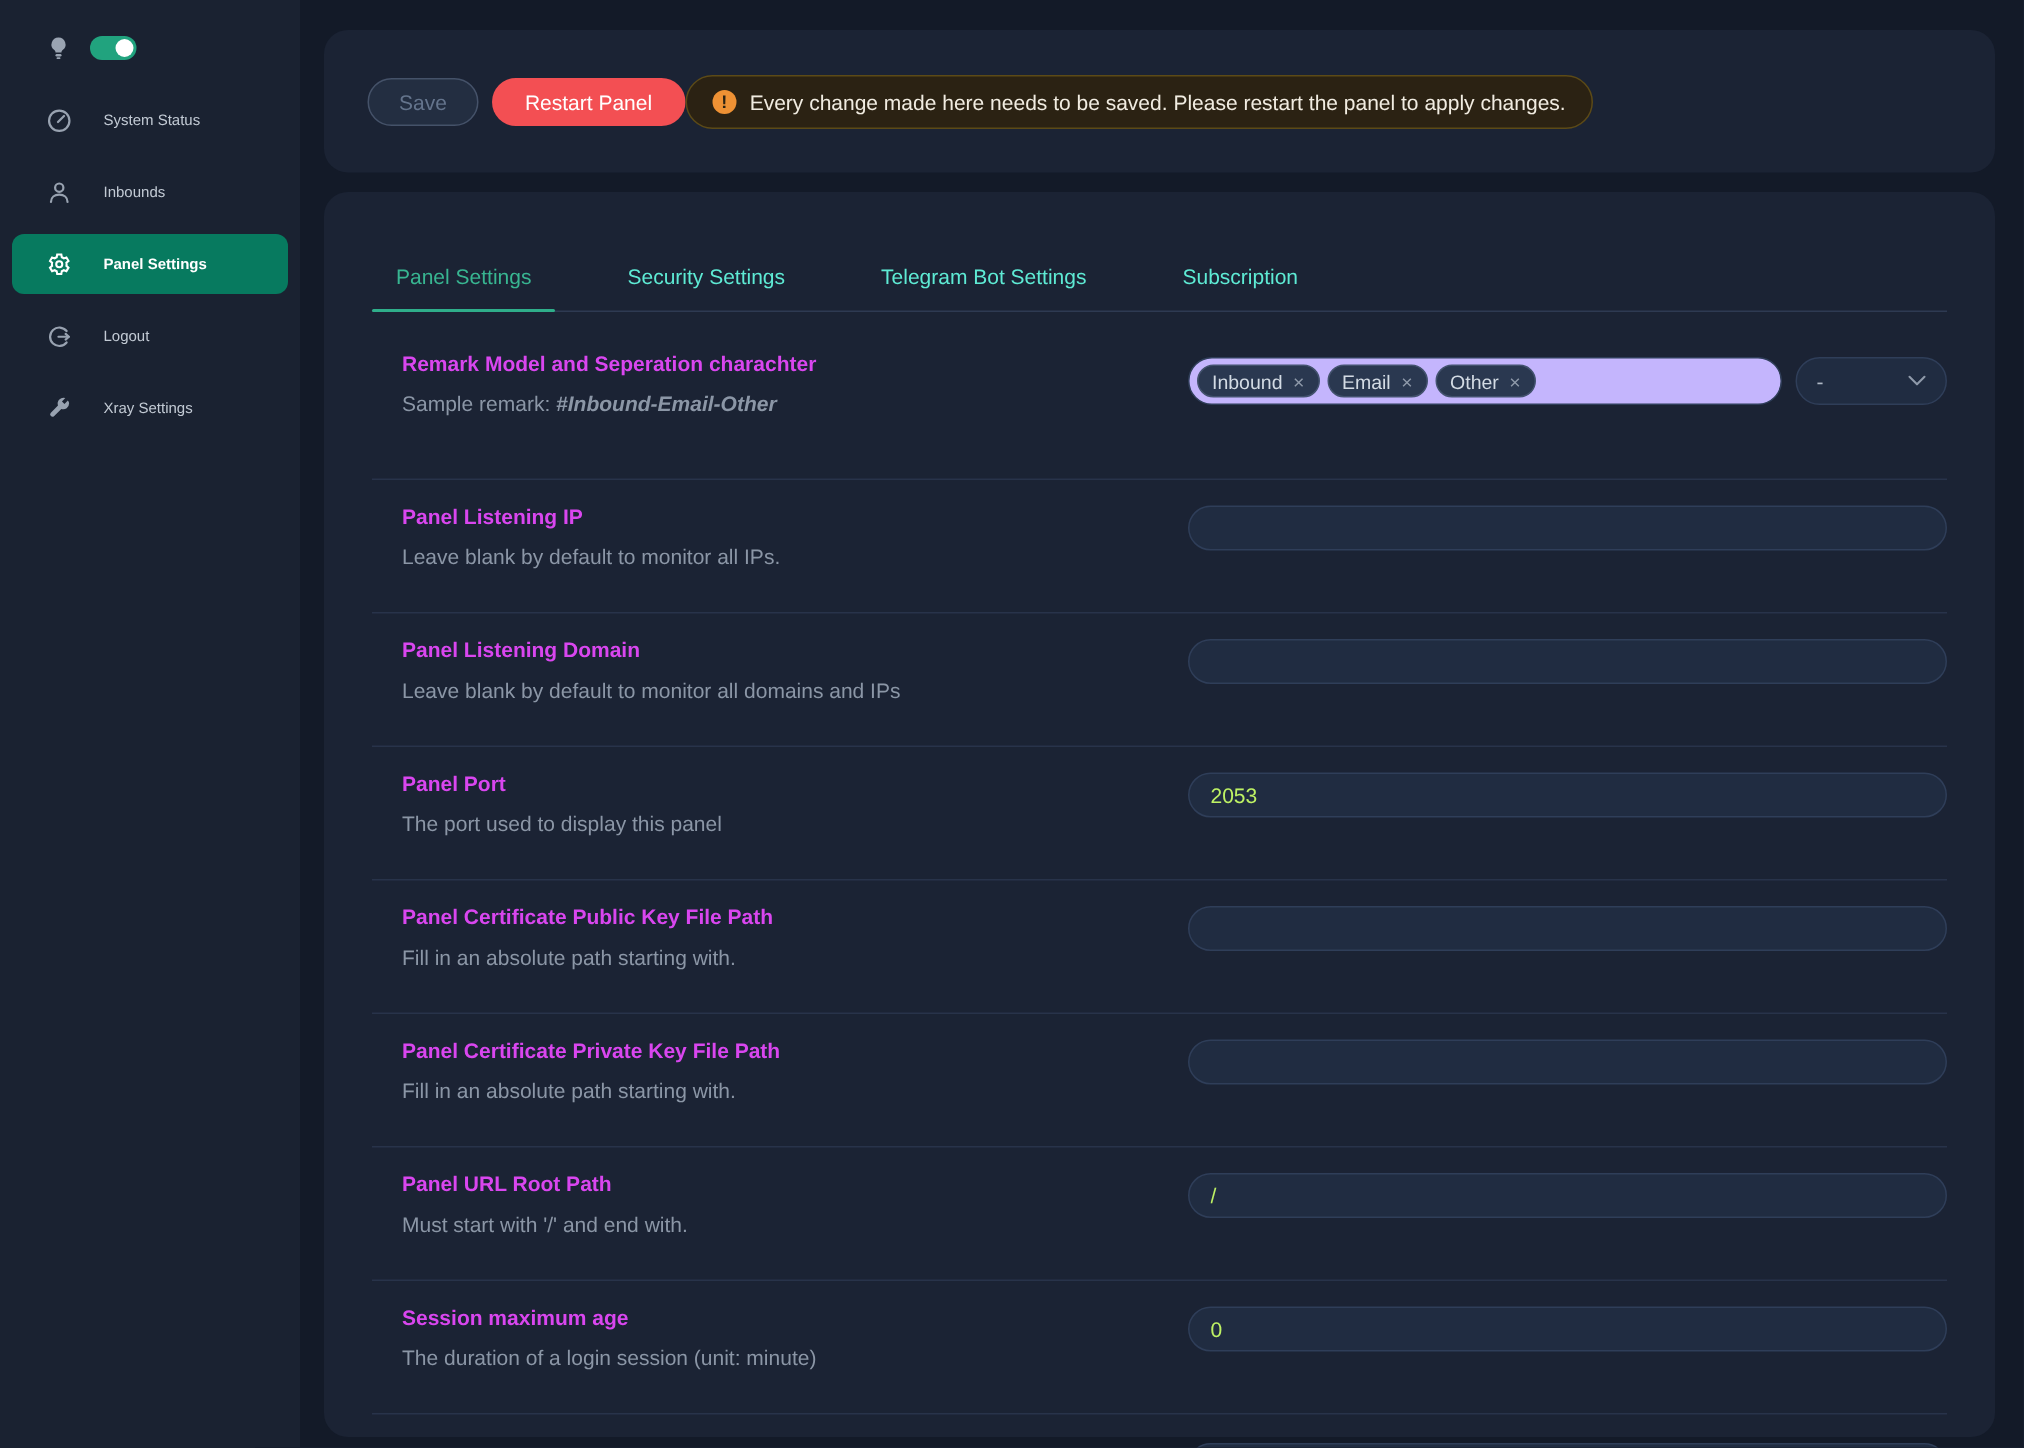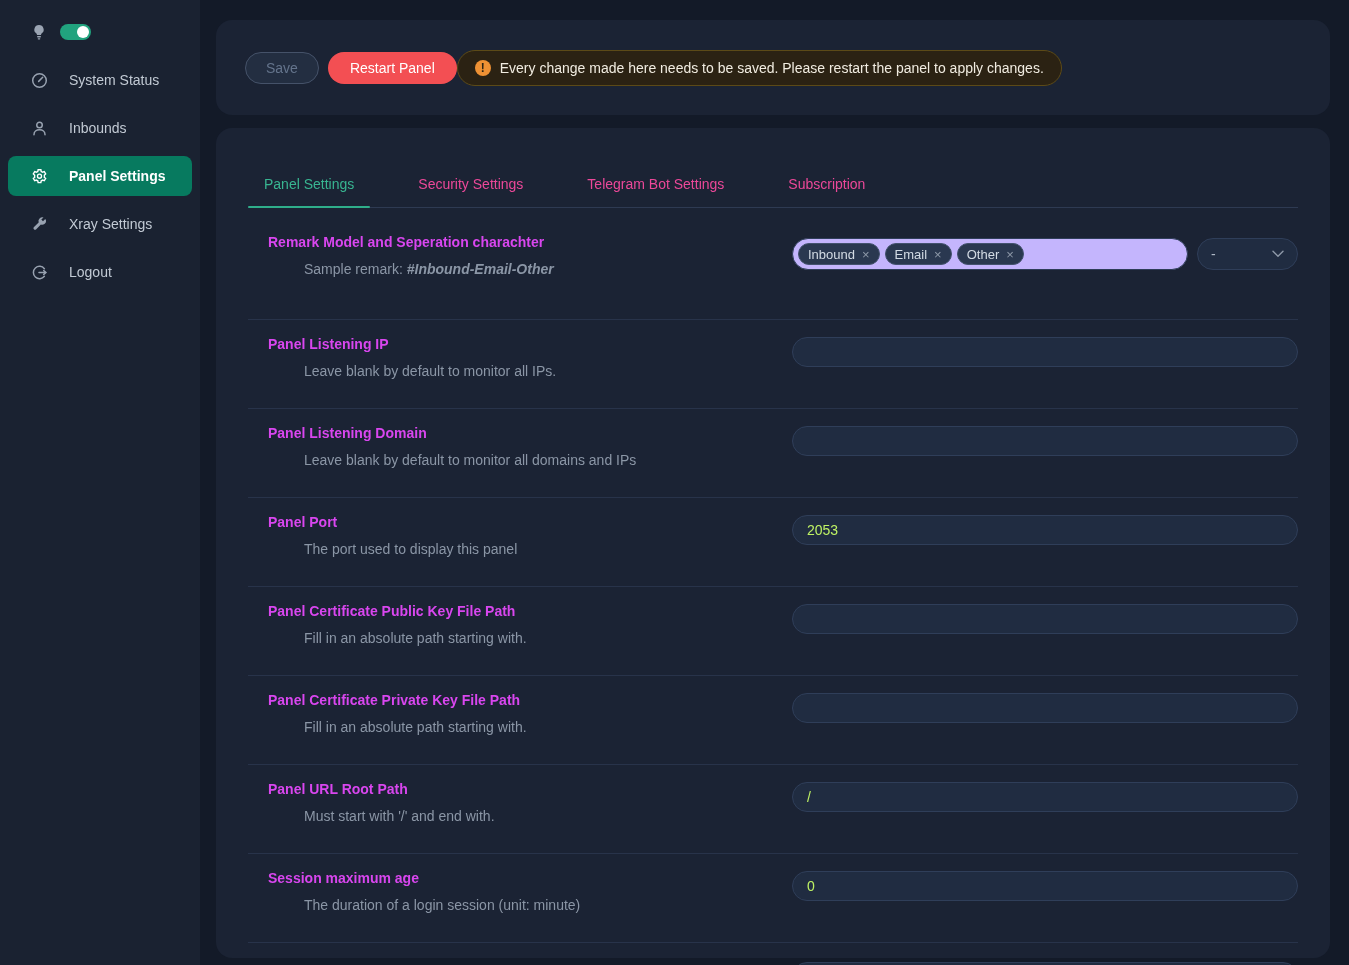--- a/index.html
+++ b/index.html
@@ -21,21 +21,21 @@
   .toggle {
     width:31px; height:16px; border-radius:8px; background:#21a37e;
     position:relative; cursor:pointer;
   }
   .toggle .knob {
     position:absolute; right:2px; top:2px; width:12px; height:12px;
     border-radius:50%; background:#ffffff;
   }
   .nav-item {
     height:48px; display:flex; align-items:center; gap:21px;
-    padding-left:31px; color:#c2cad4; font-size:14px; cursor:pointer;
+    padding-left:31px; color:#c2cad4; font-size:10px; cursor:pointer;
   }
   .nav-item .icon { width:17px; display:flex; color:#98a2b0; }
   .nav-item.active {
     height:40px; margin:4px 8px; border-radius:8px;
     padding-left:23px; background:#077a5f; color:#ffffff; font-weight:700;
   }
   .nav-item.active .icon { color:#ffffff; }
 
   
   .main { flex:1; padding:20px 19px 0 16px; }
@@ -70,38 +70,38 @@
 
   .panel { margin-top:13px; height:830px; padding:0 32px; }
 
   
   .tabbar {
     display:flex; gap:32px; border-bottom:1px solid #2e3a52;
     padding-top:33px;
   }
   .tab {
     position:relative; height:46px; display:flex; align-items:center;
-    padding:0 16px; font-size:14px; color:#ec4899; cursor:pointer;
+    padding:0 16px; font-size:14px; color:#5eead4; cursor:pointer;
   }
   .tab.active { color:#38b591; }
   .tab.active::after {
     content:""; position:absolute; left:0; right:0; bottom:-1px;
     height:2px; background:#2fae8a; border-radius:1px;
   }
 
   
   .form-row {
     display:flex; justify-content:space-between;
     border-bottom:1px solid #28334a; min-height:89px;
   }
   .form-row.tall { min-height:112px; }
   .row-left { padding:16px 0 0 20px; }
   .tall .row-left { padding-top:26px; }
   .row-label { font-size:14px; font-weight:700; color:#d946ef; line-height:17px; }
-  .row-hint { font-size:14px; color:#8b96a6; margin-top:10px; line-height:16px;margin-left:36px; }
+  .row-hint { font-size:14px; color:#8b96a6; margin-top:10px; line-height:16px; }
   .hint-italic { font-style:italic; font-weight:700; }
   .row-right { padding-top:17px; width:506px; flex-shrink:0; }
   .tall .row-right { padding-top:30px; display:flex; gap:9px; }
 
   .pill-input {
     width:100%; height:30px; border-radius:15px;
     background:#202c41; border:1px solid #2f3e59; color:#bef264;
     font-size:14px; font-family:"Liberation Sans", sans-serif;
     padding:0 14px; outline:none;
   }
@@ -172,36 +172,36 @@
           <svg width="17" height="17" viewBox="0 0 16 16" fill="none" stroke="currentColor" stroke-width="1.3">
             <path d="M9.3 1.6l.3 1.7c.5.2.9.4 1.3.7l1.6-.6 1.3 2.2-1.3 1.1c.1.3.1.6.1 1s0 .7-.1 1l1.3 1.1-1.3 2.2-1.6-.6c-.4.3-.8.5-1.3.7l-.3 1.7H6.7l-.3-1.7c-.5-.2-.9-.4-1.3-.7l-1.6.6-1.3-2.2 1.3-1.1c-.1-.3-.1-.6-.1-1s0-.7.1-1L2.2 5.6l1.3-2.2 1.6.6c.4-.3.8-.5 1.3-.7l.3-1.7h2.6z"></path>
             <circle cx="8" cy="7.7" r="1.9"></circle>
           </svg>
         </span>
         <span>Panel Settings</span>
       </div>
 
       <div class="nav-item">
         <span class="icon">
-          <svg width="17" height="17" viewBox="0 0 16 16" fill="currentColor">
-            <path d="M14.2 4.6a3.7 3.7 0 0 1-4.9 3.5l-4.6 4.6a1.5 1.5 0 0 1-2.1-2.1l4.6-4.6a3.7 3.7 0 0 1 4.6-4.7L9.7 3.4l1.6 1.6 2.1-2.1c.5.6.8 1.3.8 1.7z"></path>
-          </svg>
-        </span>
-        <span>Xray Settings</span>
-      </div>
-
-      <div class="nav-item">
-        <span class="icon">
           <svg width="17" height="17" viewBox="0 0 16 16" fill="none" stroke="currentColor" stroke-width="1.4">
             <path d="M12.6 4.4A5.8 5.8 0 1 0 12.6 11.6" stroke-linecap="round"></path>
             <path d="M7.5 8h6.5" stroke-linecap="round"></path>
             <path d="M12 6.2 14 8l-2 1.8" stroke-linecap="round" stroke-linejoin="round"></path>
           </svg>
         </span>
         <span>Logout</span>
+      </div>
+
+      <div class="nav-item">
+        <span class="icon">
+          <svg width="17" height="17" viewBox="0 0 16 16" fill="currentColor">
+            <path d="M14.2 4.6a3.7 3.7 0 0 1-4.9 3.5l-4.6 4.6a1.5 1.5 0 0 1-2.1-2.1l4.6-4.6a3.7 3.7 0 0 1 4.6-4.7L9.7 3.4l1.6 1.6 2.1-2.1c.5.6.8 1.3.8 1.7z"></path>
+          </svg>
+        </span>
+        <span>Xray Settings</span>
       </div>
     </nav>
   </aside>
 
   <main class="main">
 
     <div class="card toolbar">
       <div class="btn-group">
         <button class="btn btn-save">Save</button>
         <button class="btn btn-restart">Restart Panel</button>

